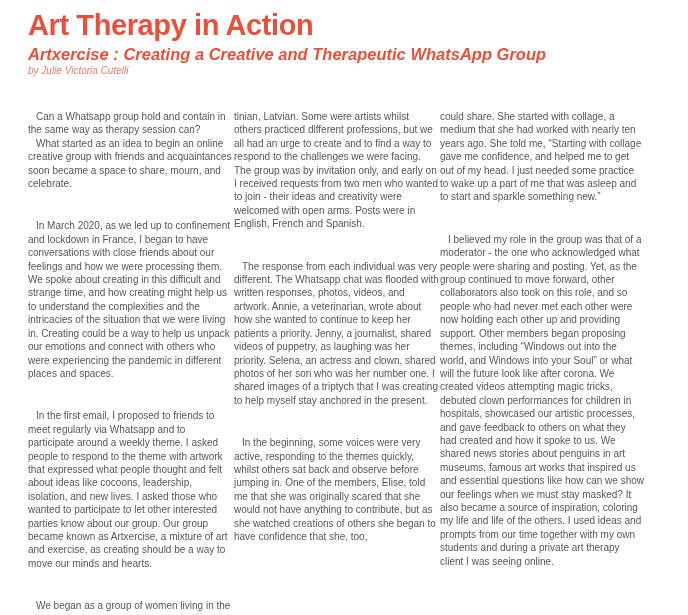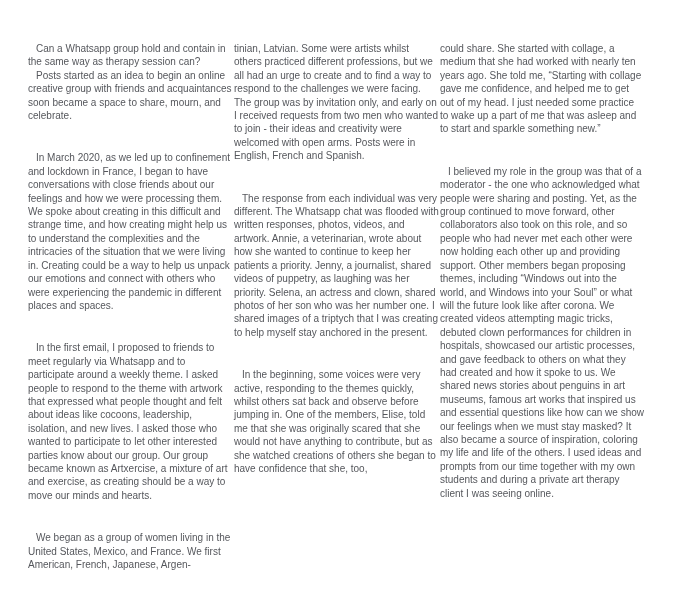--- a/index.html
+++ b/index.html
@@ -51,25 +51,30 @@
   }
   .col{width:205px;flex:0 0 205px;}
   .col p{margin:0;}
   .col p.indent{text-indent:8px;}
   .col p.gap{margin-top:29px;}
 </style>
 </head>
 <body>
 
 <div class="page">
+  <header>
+    <h1 class="title">Art Therapy in Action</h1>
+    <h2 class="subtitle">Artxercise : Creating a Creative and Therapeutic WhatsApp Group</h2>
+    <div class="byline">by Julie Victoria Cutelli</div>
+  </header>
 
   <main class="columns">
     <div class="col">
       <p class="indent">Can a Whatsapp group hold and contain in the same way as therapy session can?</p>
-      <p class="indent">Posts started as an idea to begin an online creative group with friends and acquaintances soon became a space to share, mourn, and celebrate.</p>
+      <p class="indent">What started as an idea to begin an online creative group with friends and acquaintances soon became a space to share, mourn, and celebrate.</p>
       <p class="indent gap">In March 2020, as we led up to confinement and lockdown in France, I began to have conversations with close friends about our feelings and how we were processing them.  We spoke about creating in this difficult and strange time, and how creating might help us to understand the complexities and the intricacies of the situation that we were living in. Creating could be a way to help us unpack our emotions and connect with others who were experiencing the pandemic in different places and spaces.</p>
       <p class="indent gap">In the first email, I proposed to friends to meet regularly via Whatsapp and to participate around a weekly theme. I asked people to respond to the theme with artwork that expressed what people thought and felt about ideas like cocoons, leadership, isolation, and new lives. I asked those who wanted to participate to let other interested parties know about our group. Our group became known as Artxercise, a mixture of art and exercise, as creating should be a way to move our minds and hearts.</p>
       <p class="indent gap">We began as a group of women living in the United States, Mexico, and France.  We first American, French, Japanese, Argen-</p>
     </div>
 
     <div class="col">
       <p>tinian, Latvian.  Some were artists whilst others practiced different professions, but we all had an urge to create and to find a way to respond to the challenges we were facing.  The group was by invitation only, and early on I received requests from two men who wanted to join - their ideas and creativity were welcomed with open arms. Posts were in English, French and Spanish.</p>
       <p class="indent gap">The response from each individual was very different. The Whatsapp chat was flooded with written responses, photos, videos, and artwork.  Annie, a veterinarian, wrote about how she wanted to continue to keep her patients a priority.  Jenny, a journalist, shared videos of puppetry, as laughing was her priority.  Selena, an actress and clown, shared photos of her son who was her number one.  I shared images of a triptych that I was creating to help myself stay anchored in the present.</p>
       <p class="indent gap">In the beginning, some voices were very active, responding to the themes quickly, whilst others sat back and observe before jumping in. One of the members, Elise, told me that she was originally scared that she would not have anything to contribute, but as she watched creations of others she began to have confidence that she, too,</p>
     </div>

